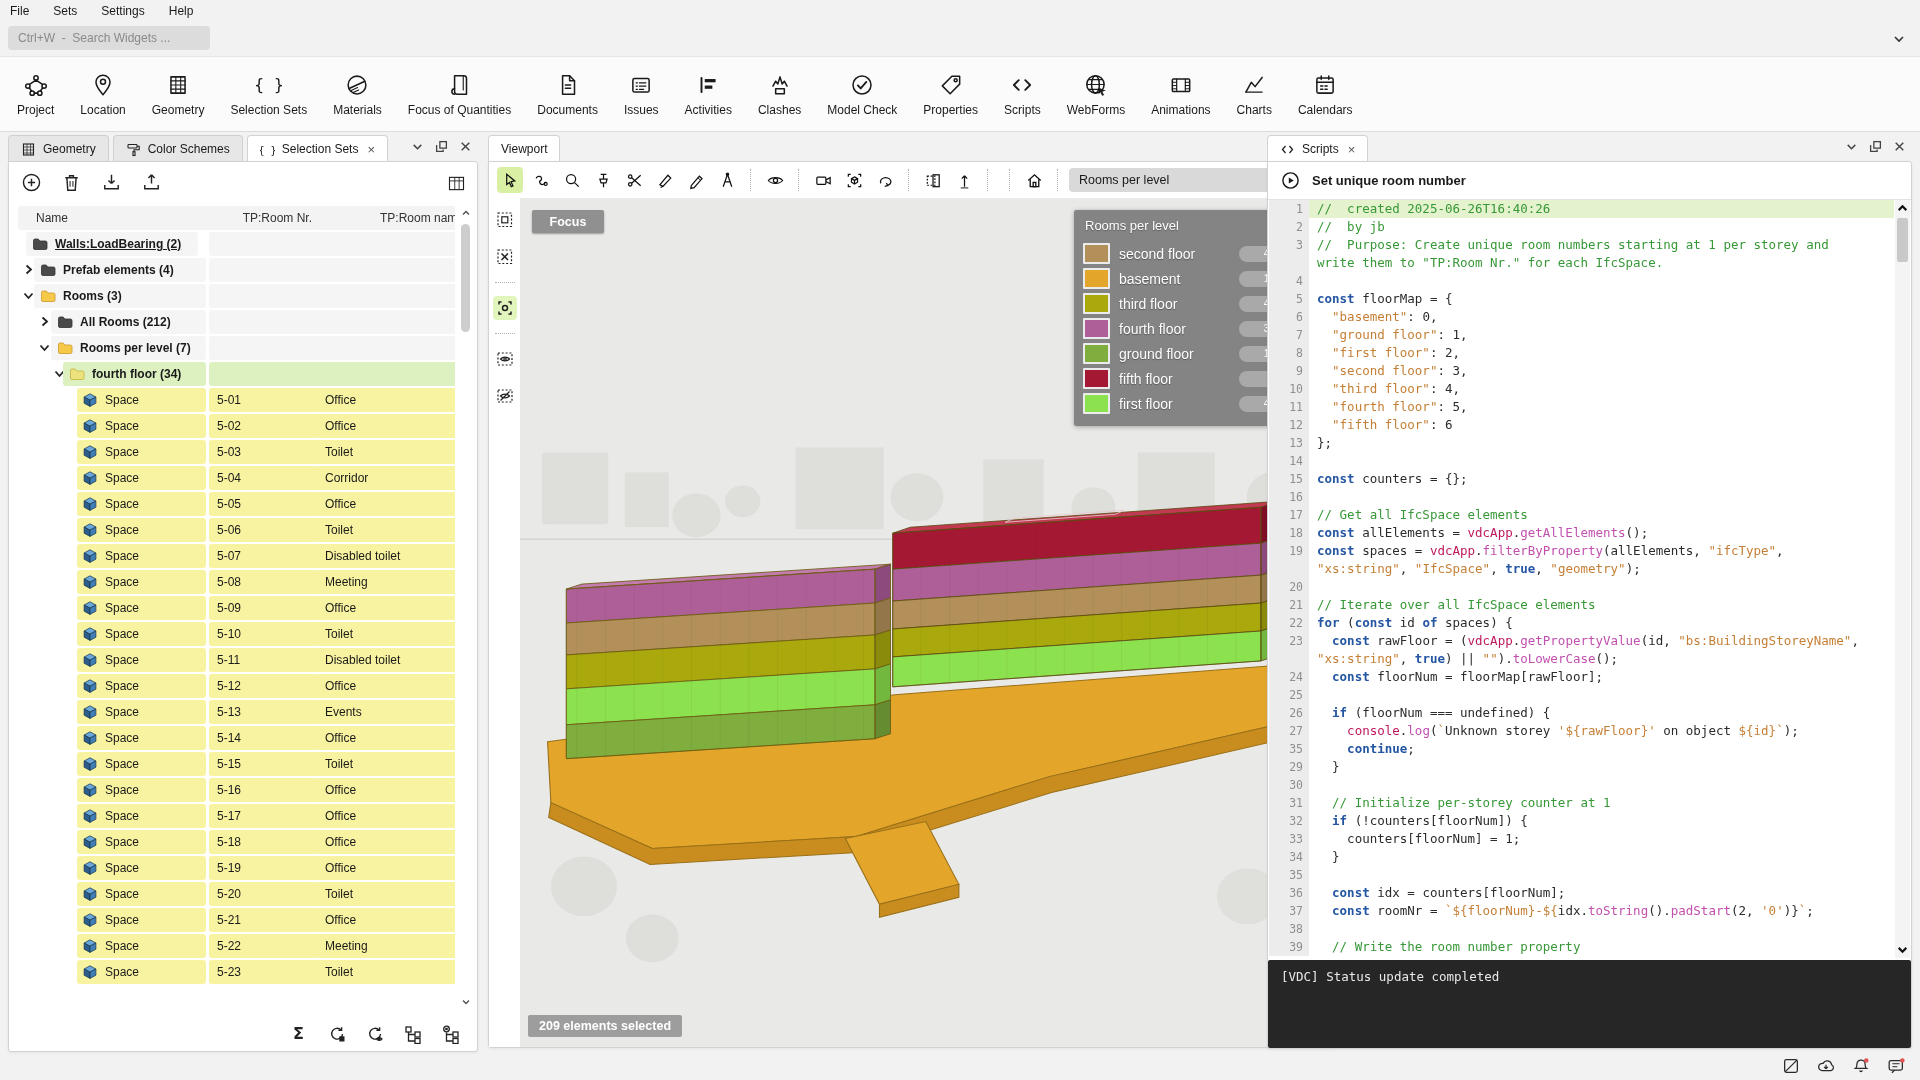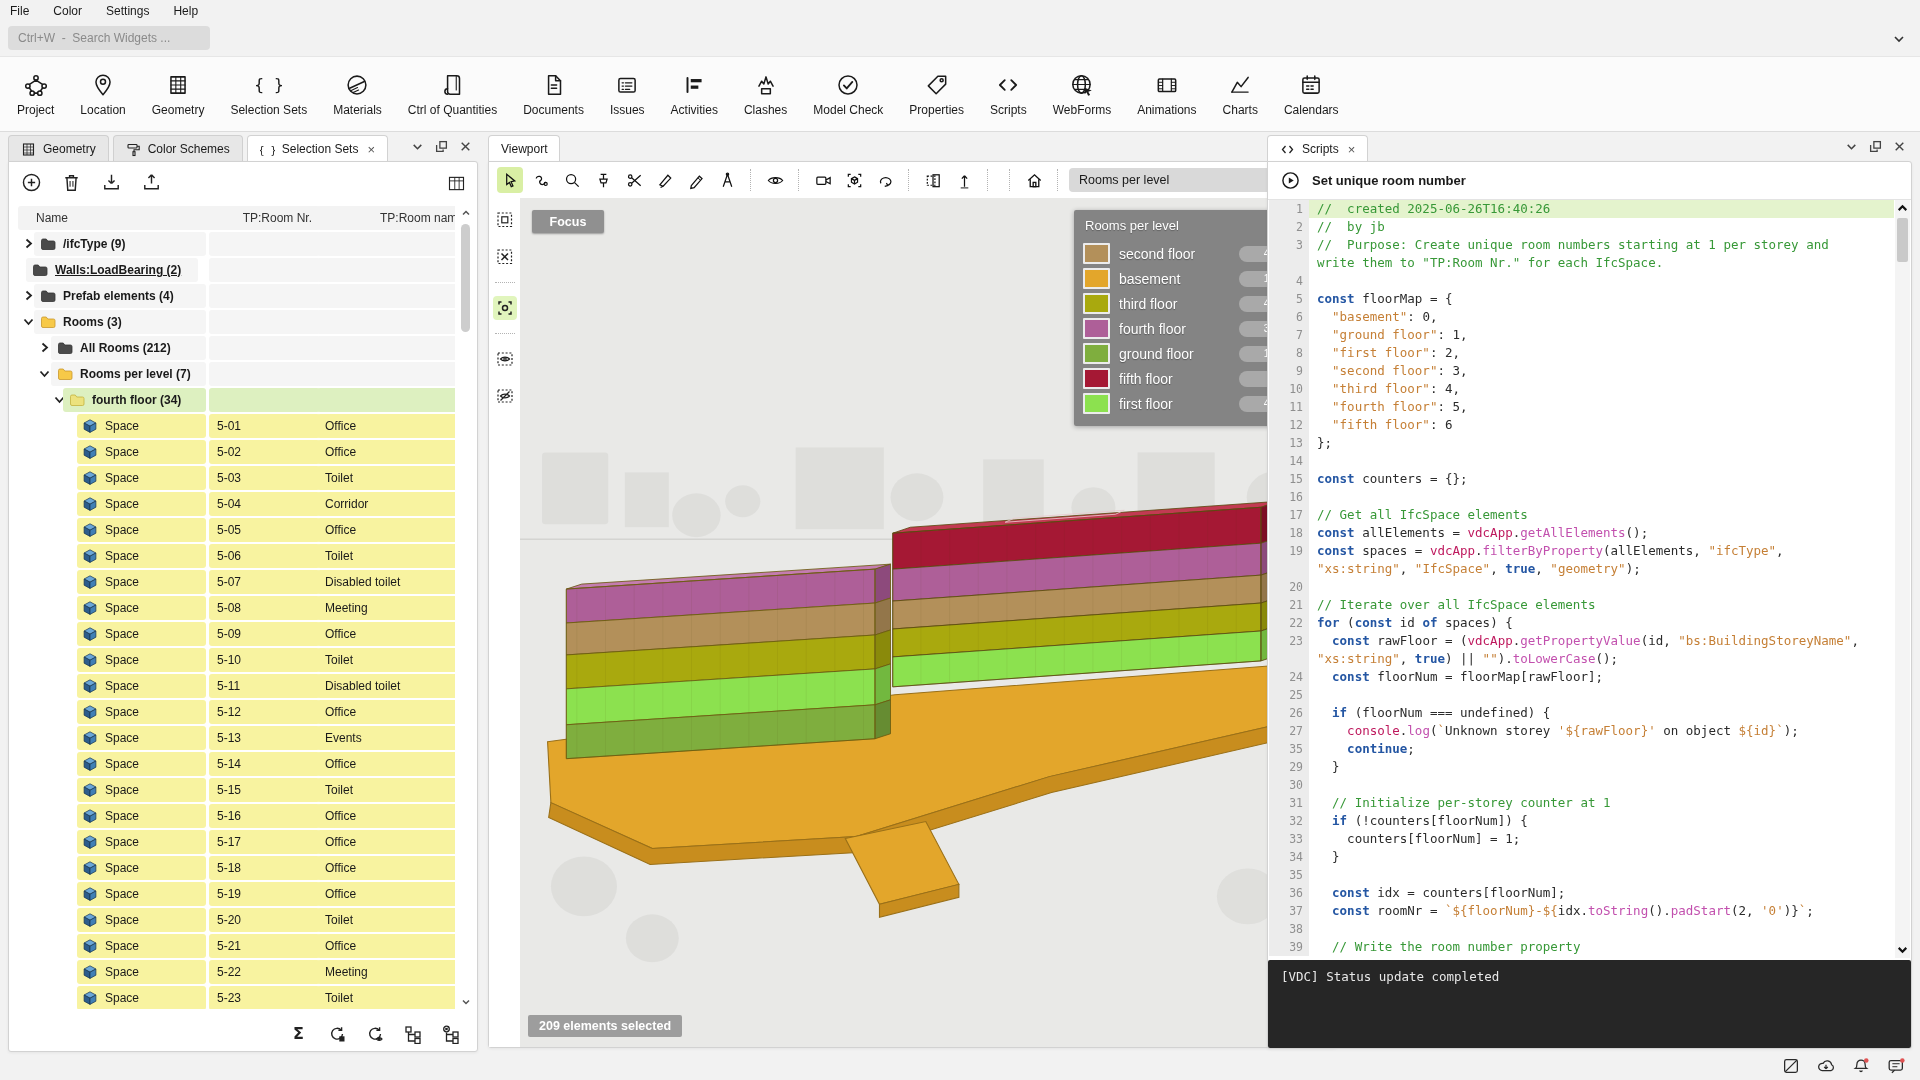--- a/index.html
+++ b/index.html
@@ -107,21 +107,21 @@
         align-items:center;gap:15px;padding-right:14px;}
   .sb-ic{width:20px;height:20px;color:#2a2a2a;}
 </style>
 </head>
 <body>
 
 <div class="app">
 
   <div class="menubar">
     <span>File</span>
-    <span>Color</span>
+    <span>Sets</span>
     <span>Settings</span>
     <span>Help</span>
   </div>
 
   <input class="search-input" readonly="" placeholder="Ctrl+W  -  Search Widgets ..." style="">
 
   <div class="main-toolbar">
     <div id="tb-items" style="display:flex;align-items:center;">
         <div class="tb-item">
           <span class="ic">
@@ -173,21 +173,21 @@
           <span>Materials</span>
         </div>
         <div class="tb-item">
           <span class="ic">
             <svg viewBox="0 0 24 24" fill="none" stroke="#1a1a1a" stroke-width="1.4" stroke-linecap="round" stroke-linejoin="round" width="26" height="26">
               <path d="M7 3.5 h8.5 a2.5 2.5 0 0 1 2.5 2.5 v14.5 h-8.5 a2.5 2.5 0 0 1 -2.5 -2.5 Z"></path>
               <path d="M7 15.5 a2.5 2.5 0 0 0 0 5"></path>
               <path d="M15 3.5 v13" stroke-width="1"></path>
             </svg>
           </span>
-          <span>Ctrl of Quantities</span>
+          <span>Focus of Quantities</span>
         </div>
         <div class="tb-item">
           <span class="ic">
             <svg viewBox="0 0 24 24" fill="none" stroke="#1a1a1a" stroke-width="1.4" stroke-linecap="round" stroke-linejoin="round" width="26" height="26">
               <path d="M7 3.5 h6.5 L18 8 v12.5 h-11 Z"></path>
               <path d="M13.5 3.5 V8 H18"></path>
               <path d="M9.5 12 h5 M9.5 15 h5" stroke-width="1.2"></path>
             </svg>
           </span>
           <span>Documents</span>
@@ -376,37 +376,20 @@
       </span>
 
       <div class="lp-grid">
 
         <div style="position:relative;height:26px;">
           <div class="cell bg-hdr" style="left:0;width:188px;padding-left:18px;">Name</div>
           <div class="cell bg-hdr" style="left:191px;width:103px;justify-content:flex-end;padding-right:8px;">TP:Room Nr.</div>
           <div class="cell bg-hdr" style="left:299px;width:147px;justify-content:flex-end;padding-right:8px;">TP:Room name</div>
         </div>
         <div id="tree-rows">
-            <div class="trow">
-              <span class="chev" style="left: 5px;">
-                <svg viewBox="0 0 11 11" fill="none" stroke="#222" stroke-width="1.8" width="11" height="11">
-                  <path d="M3.5 1.5 L8 5.5 L3.5 9.5"></path>
-                </svg>
-              </span>
-              <div class="cell bg-gray" style="left: 16px; width: 172px;">
-                <span class="fico">
-                  <svg viewBox="0 0 16 14" width="16" height="14">
-                    <path d="M1.5 3.5 a1.5 1.5 0 0 1 1.5-1.5 h3.2 l1.6 2 h5.7 a1.5 1.5 0 0 1 1.5 1.5 v5.5 a1.5 1.5 0 0 1-1.5 1.5 h-10.5 a1.5 1.5 0 0 1-1.5-1.5 Z" fill="#4a4a4a" stroke="#333" stroke-width="0.8"></path>
-                  </svg>
-                </span>
-                <span class="fold-label">/ifcType (9)</span>
-              </div>
-              <div class="cell val bg-gray" style="left: 191px; width: 103px;"></div>
-              <div class="cell val bg-gray" style="left: 299px; width: 147px;"></div>
-            </div>
             <div class="trow">
               <span class="chev" style="left: 5px;">
                 <svg viewBox="0 0 11 11" fill="none" stroke="#222" stroke-width="1.8" width="11" height="11">
                   <path d="M3.5 1.5 L8 5.5 L3.5 9.5"></path>
                 </svg>
               </span>
               <div class="cell bg-gray" style="left: 8px; width: 172px; text-decoration: underline;">
                 <span class="fico">
                   <svg viewBox="0 0 16 14" width="16" height="14">
                     <path d="M1.5 3.5 a1.5 1.5 0 0 1 1.5-1.5 h3.2 l1.6 2 h5.7 a1.5 1.5 0 0 1 1.5 1.5 v5.5 a1.5 1.5 0 0 1-1.5 1.5 h-10.5 a1.5 1.5 0 0 1-1.5-1.5 Z" fill="#4a4a4a" stroke="#333" stroke-width="0.8"></path>

